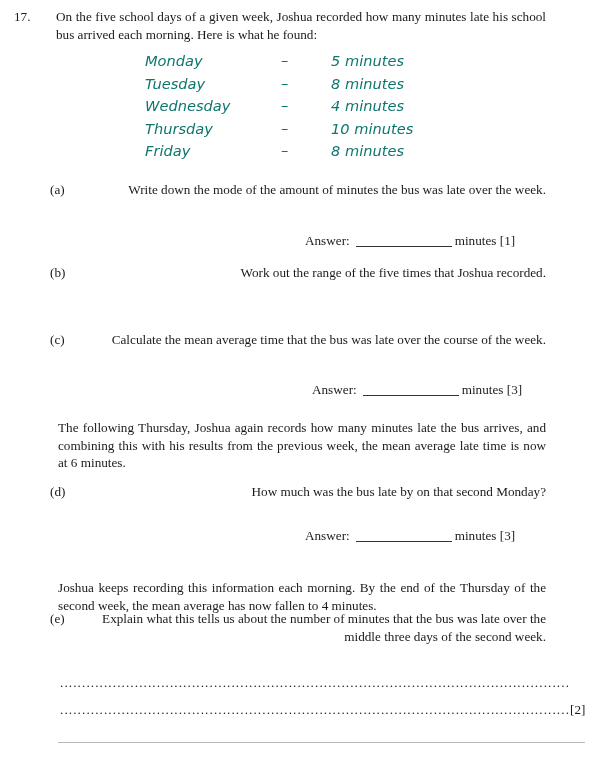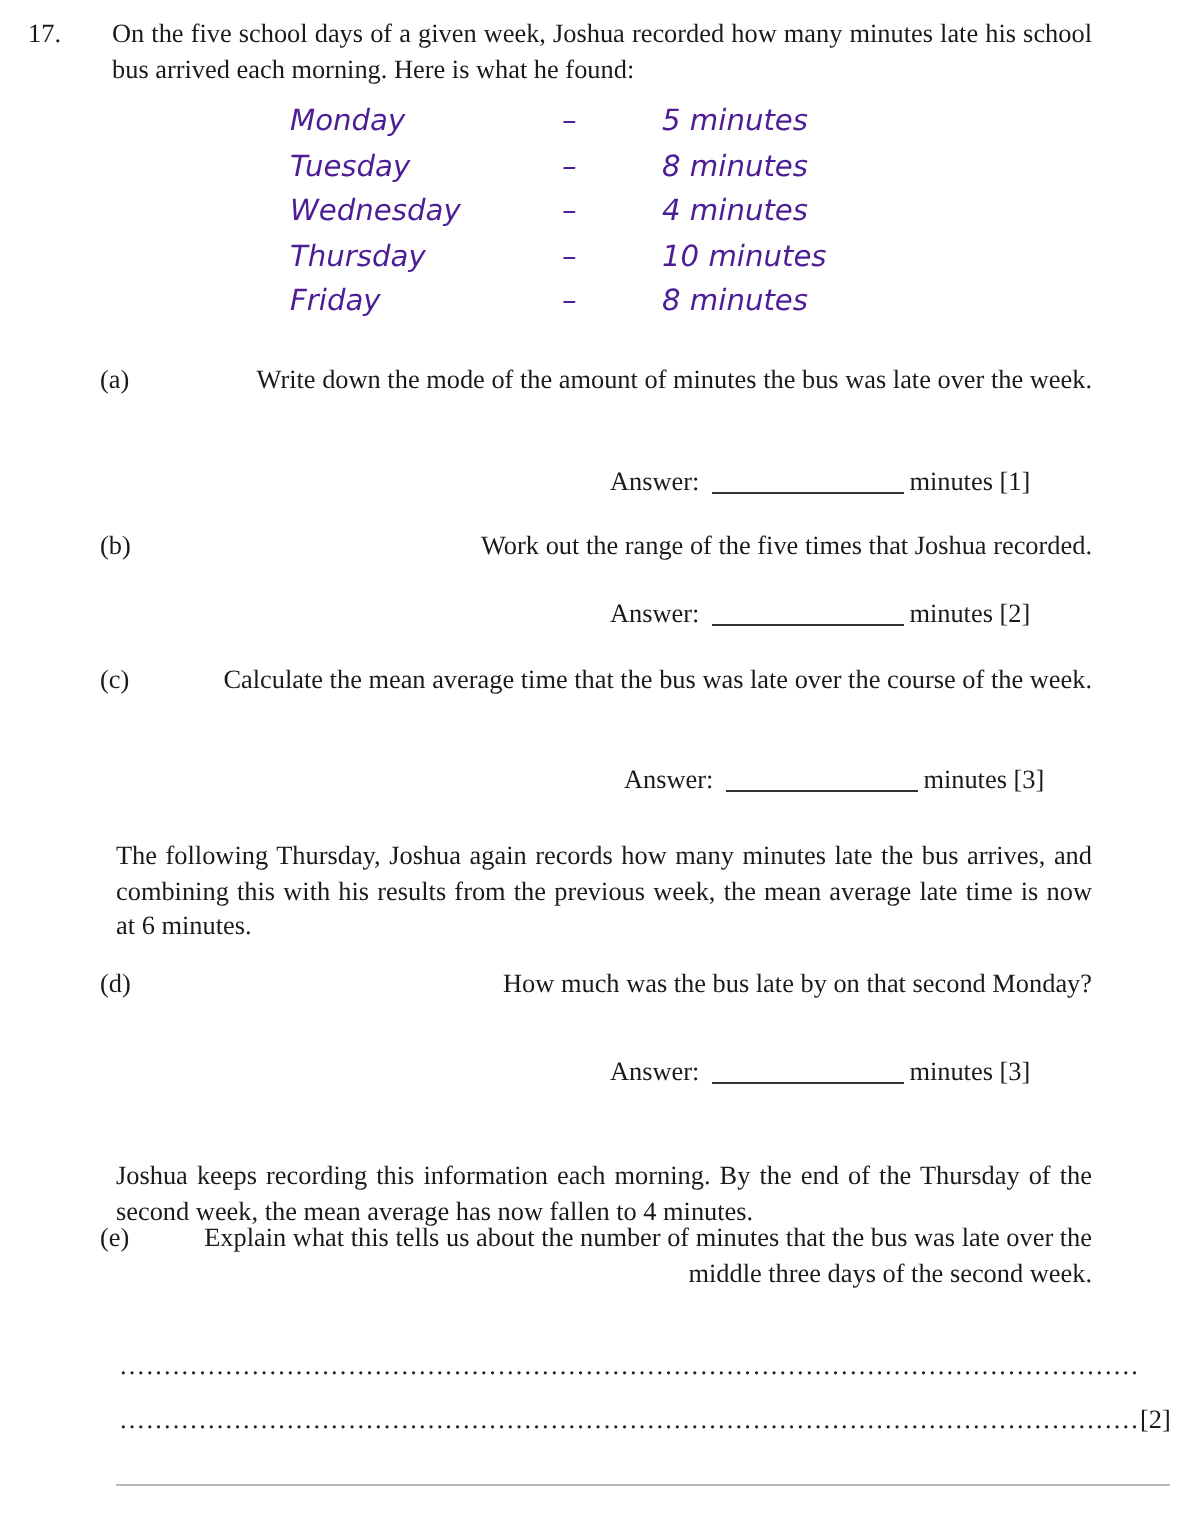--- a/index.html
+++ b/index.html
@@ -51,21 +51,21 @@
     left: 145px;
     top: 52px;
     width: 330px;
   }
   .datarow {
     position: relative;
     height: 22.5px;
     font-family: "DejaVu Sans", sans-serif;
     font-size: 14.6px;
     font-style: italic;
-    color: #4c1d95;
+    color: #0f766e;
   }
   .d-day {
     position: absolute;
     left: 0;
     top: 0;
     white-space: nowrap;
   }
   .d-dash {
     position: absolute;
     left: 136px;
@@ -204,24 +204,20 @@
   </div>
   <div class="answer" style="left:305px; top:232px;">
     <span class="alabel">Answer:</span><span class="ablank"></span><span class="aunit">minutes</span>
     <span class="amark">[1]</span>
   </div>
 
   <div class="part" style="top:264px;">
     <span class="plabel">(b)</span>
     <span class="ptext">Work out the range of the five times that Joshua recorded.</span>
   </div>
-  <div class="answer" style="left:305px; top:298px;">
-    <span class="alabel">Answer:</span><span class="ablank"></span><span class="aunit">minutes</span>
-    <span class="amark">[2]</span>
-  </div>
 
   <div class="part" style="top:331px;">
     <span class="plabel">(c)</span>
     <span class="ptext">Calculate the mean average time that the bus was late over the course of the week.</span>
   </div>
   <div class="answer" style="left:312px; top:381px;">
     <span class="alabel">Answer:</span><span class="ablank"></span><span class="aunit">minutes</span>
     <span class="amark">[3]</span>
   </div>
 

